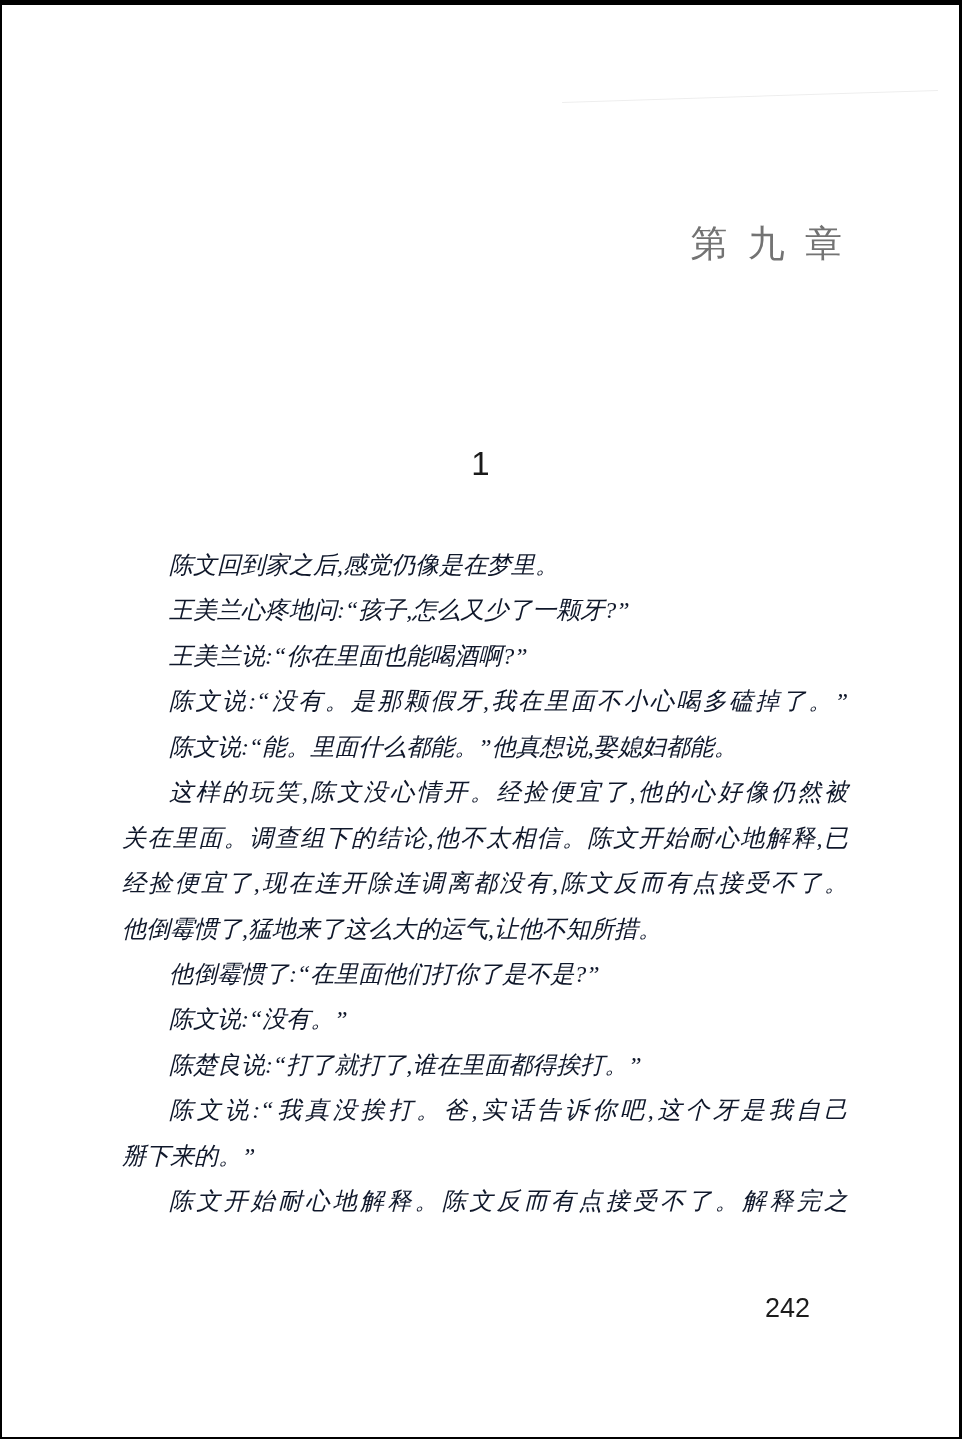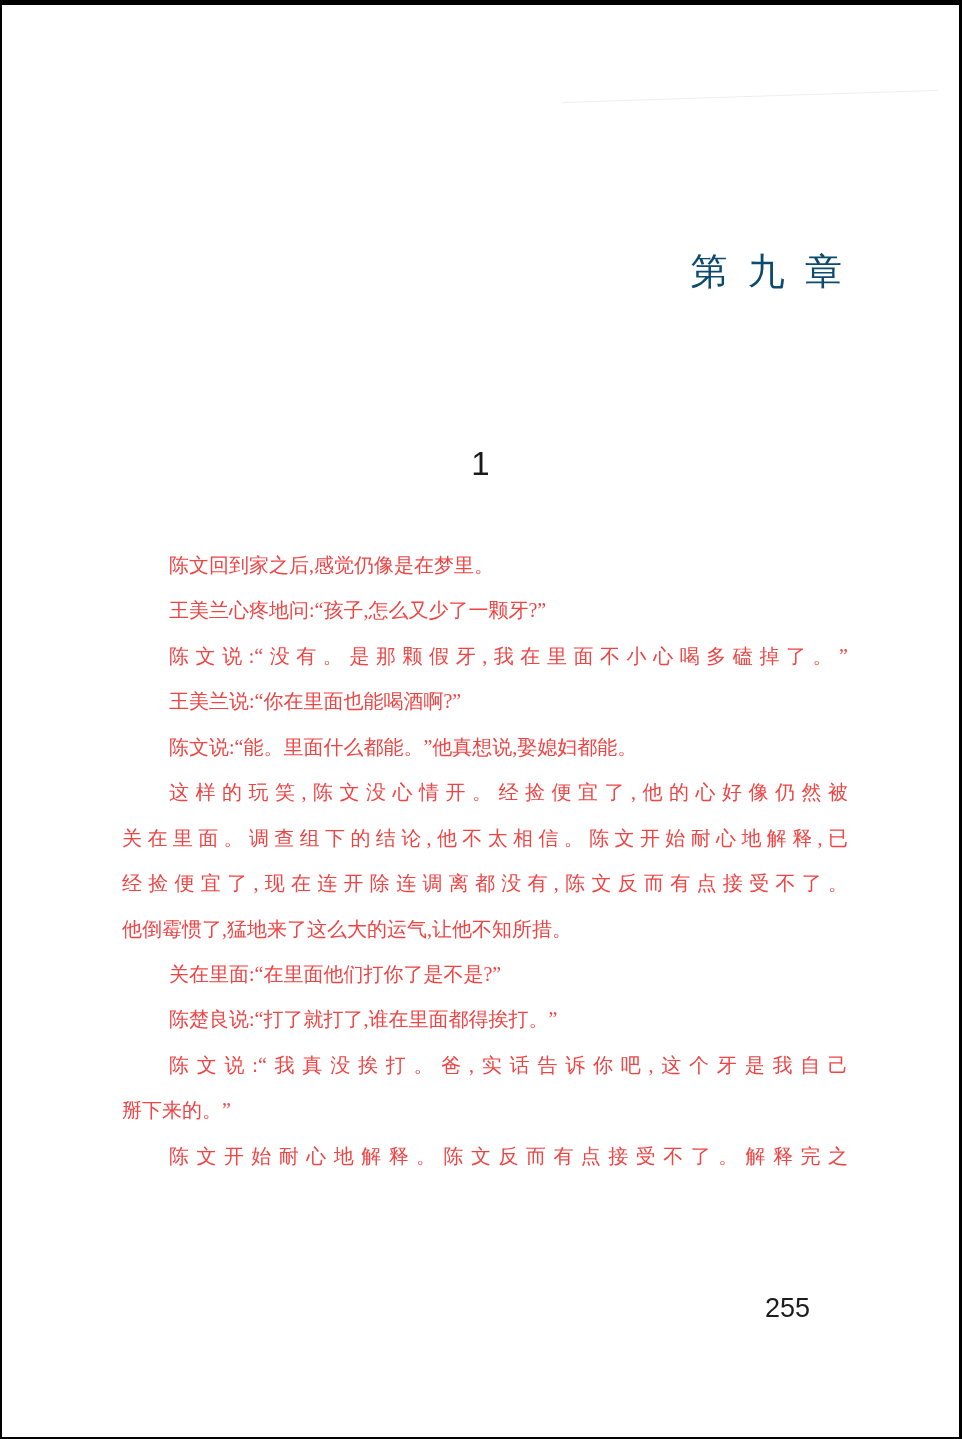--- a/index.html
+++ b/index.html
@@ -19,38 +19,38 @@
     overflow: hidden;
   }
   .chapter-title {
     position: absolute;
     top: 214px; left: 4px; right: 112px;
     text-align: right;
     font-family: "Liberation Sans", "DejaVu Sans", sans-serif;
     font-weight: 500;
     font-size: 37px;
     letter-spacing: 5px;
-    color: #0c4a6e;
+    color: #737373;
     white-space: pre;
-    margin-top: 28px;
   }
   .section-number {
     position: absolute;
     top: 440px; left: 0; width: 100%;
     text-align: center;
     font-family: "Liberation Sans", "DejaVu Sans", sans-serif;
     font-size: 33px;
     color: #1a1a1a;
   }
   .body-text {
     position: absolute;
     top: 538px; left: 120px; width: 726px;
     font-family: "Liberation Serif", "DejaVu Serif", serif;
-    font-size: 20px;
-    color: #ef4444;
+    font-size: 24px;
+    color: #0f172a;
+    font-style: italic;
   }
   .text-line {
     height: 45.45px;
     line-height: 45.45px;
     white-space: nowrap;
     overflow: visible;
   }
   .text-line.indent { padding-left: 47px; }
   .text-line.fill {
     white-space: normal;
@@ -82,30 +82,31 @@
     <div class="scan-artifact"></div>
 
     <div class="chapter-title">第 九 章</div>
 
     <div class="section-number">1</div>
 
     <div class="body-text">
 
     <div class="text-line indent">陈文回到家之后,感觉仍像是在梦里。</div>
         <div class="text-line indent">王美兰心疼地问:“孩子,怎么又少了一颗牙?”</div>
+        <div class="text-line indent">王美兰说:“你在里面也能喝酒啊?”</div>
         <div class="text-line indent fill">陈文说:“没有。是那颗假牙,我在里面不小心喝多磕掉了。”</div>
-        <div class="text-line indent">王美兰说:“你在里面也能喝酒啊?”</div>
         <div class="text-line indent">陈文说:“能。里面什么都能。”他真想说,娶媳妇都能。</div>
         <div class="text-line indent fill">这样的玩笑,陈文没心情开。经捡便宜了,他的心好像仍然被</div>
         <div class="text-line fill">关在里面。调查组下的结论,他不太相信。陈文开始耐心地解释,已</div>
         <div class="text-line fill">经捡便宜了,现在连开除连调离都没有,陈文反而有点接受不了。</div>
         <div class="text-line">他倒霉惯了,猛地来了这么大的运气,让他不知所措。</div>
-        <div class="text-line indent">关在里面:“在里面他们打你了是不是?”</div>
+        <div class="text-line indent">他倒霉惯了:“在里面他们打你了是不是?”</div>
+        <div class="text-line indent">陈文说:“没有。”</div>
         <div class="text-line indent">陈楚良说:“打了就打了,谁在里面都得挨打。”</div>
         <div class="text-line indent fill">陈文说:“我真没挨打。爸,实话告诉你吧,这个牙是我自己</div>
         <div class="text-line">掰下来的。”</div>
         <div class="text-line indent fill">陈文开始耐心地解释。陈文反而有点接受不了。解释完之</div>
       </div>
 
-    <div class="page-number">255</div>
+    <div class="page-number">242</div>
 
   </div>
 </div>
 
 </body></html>

